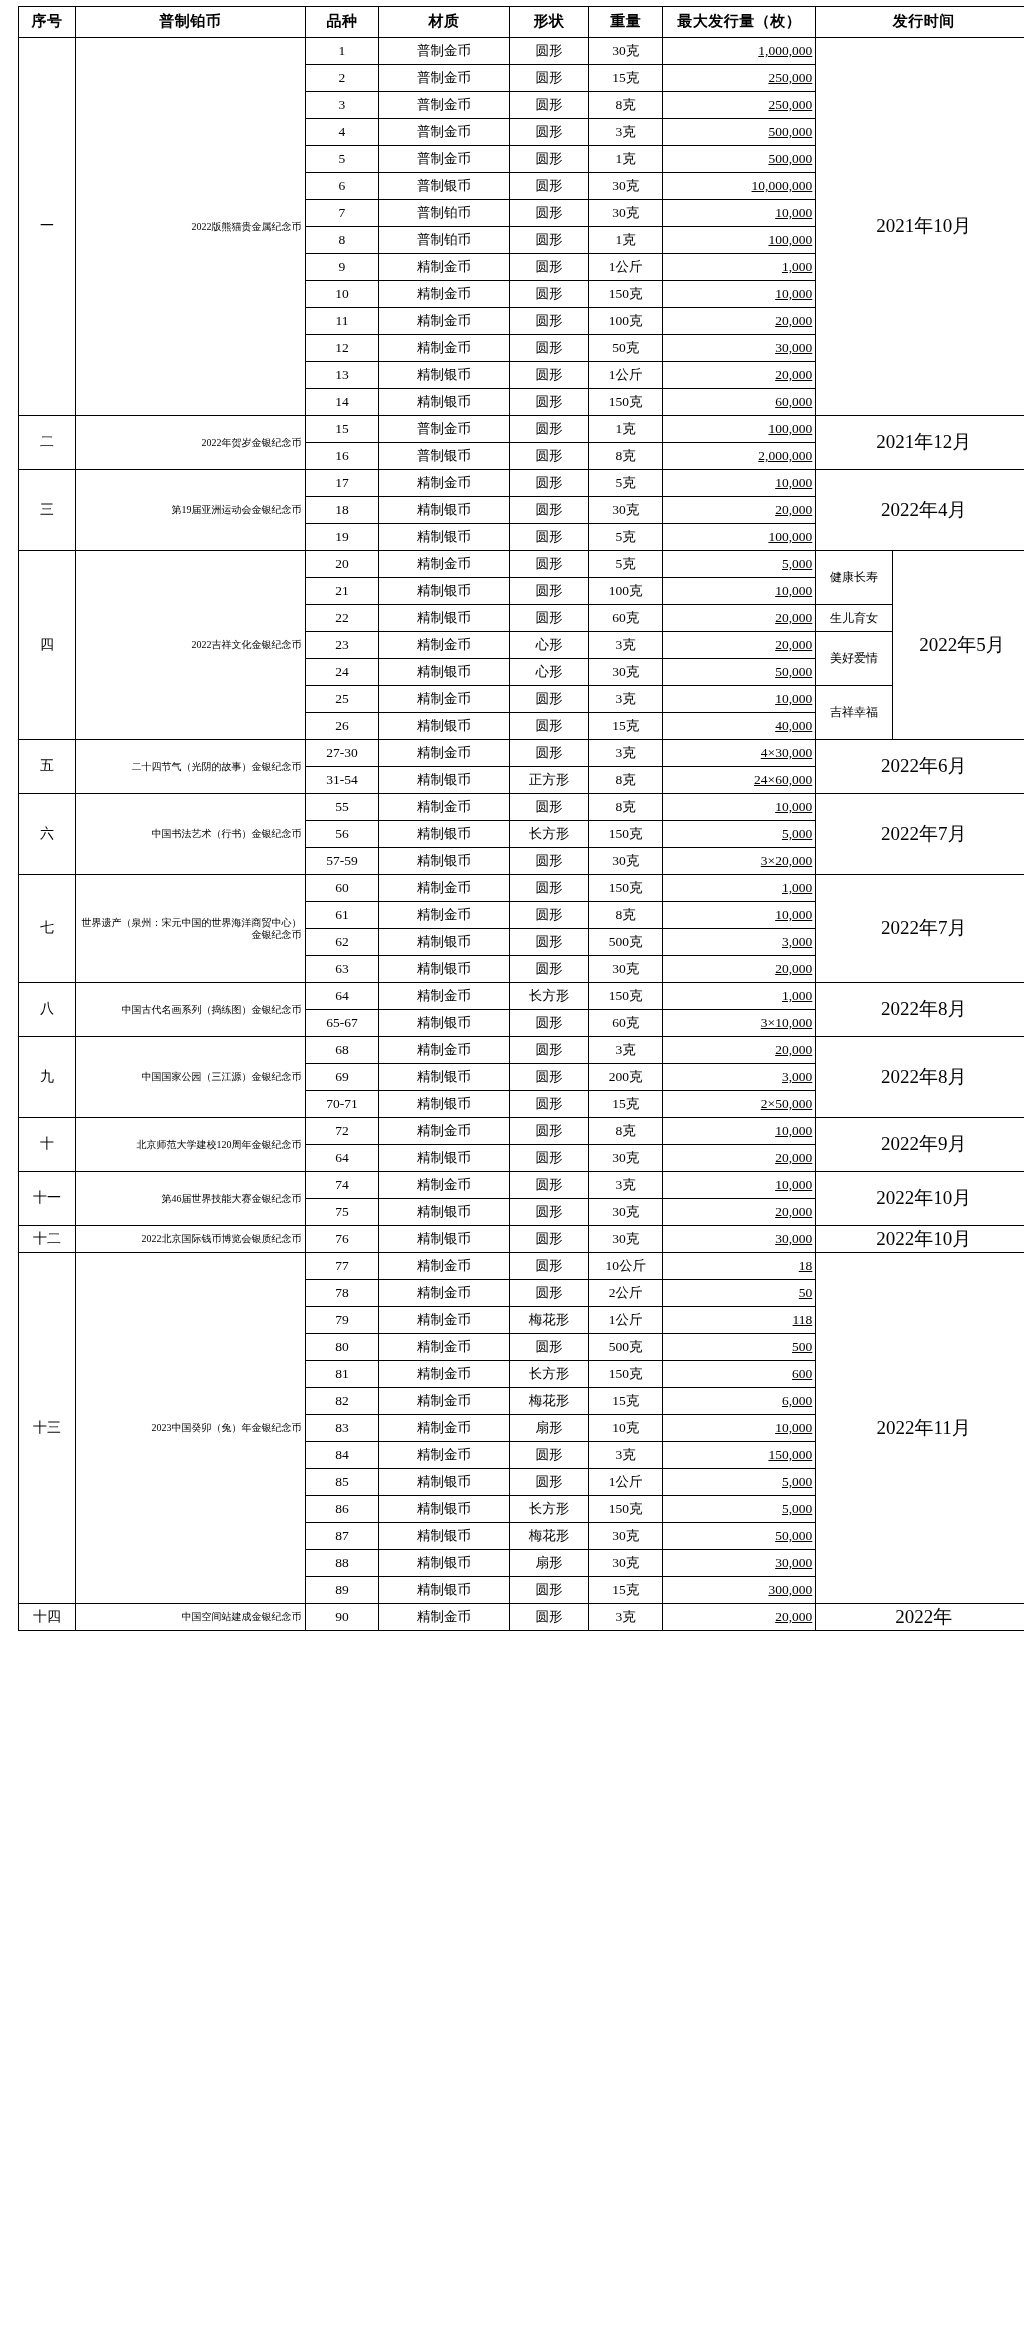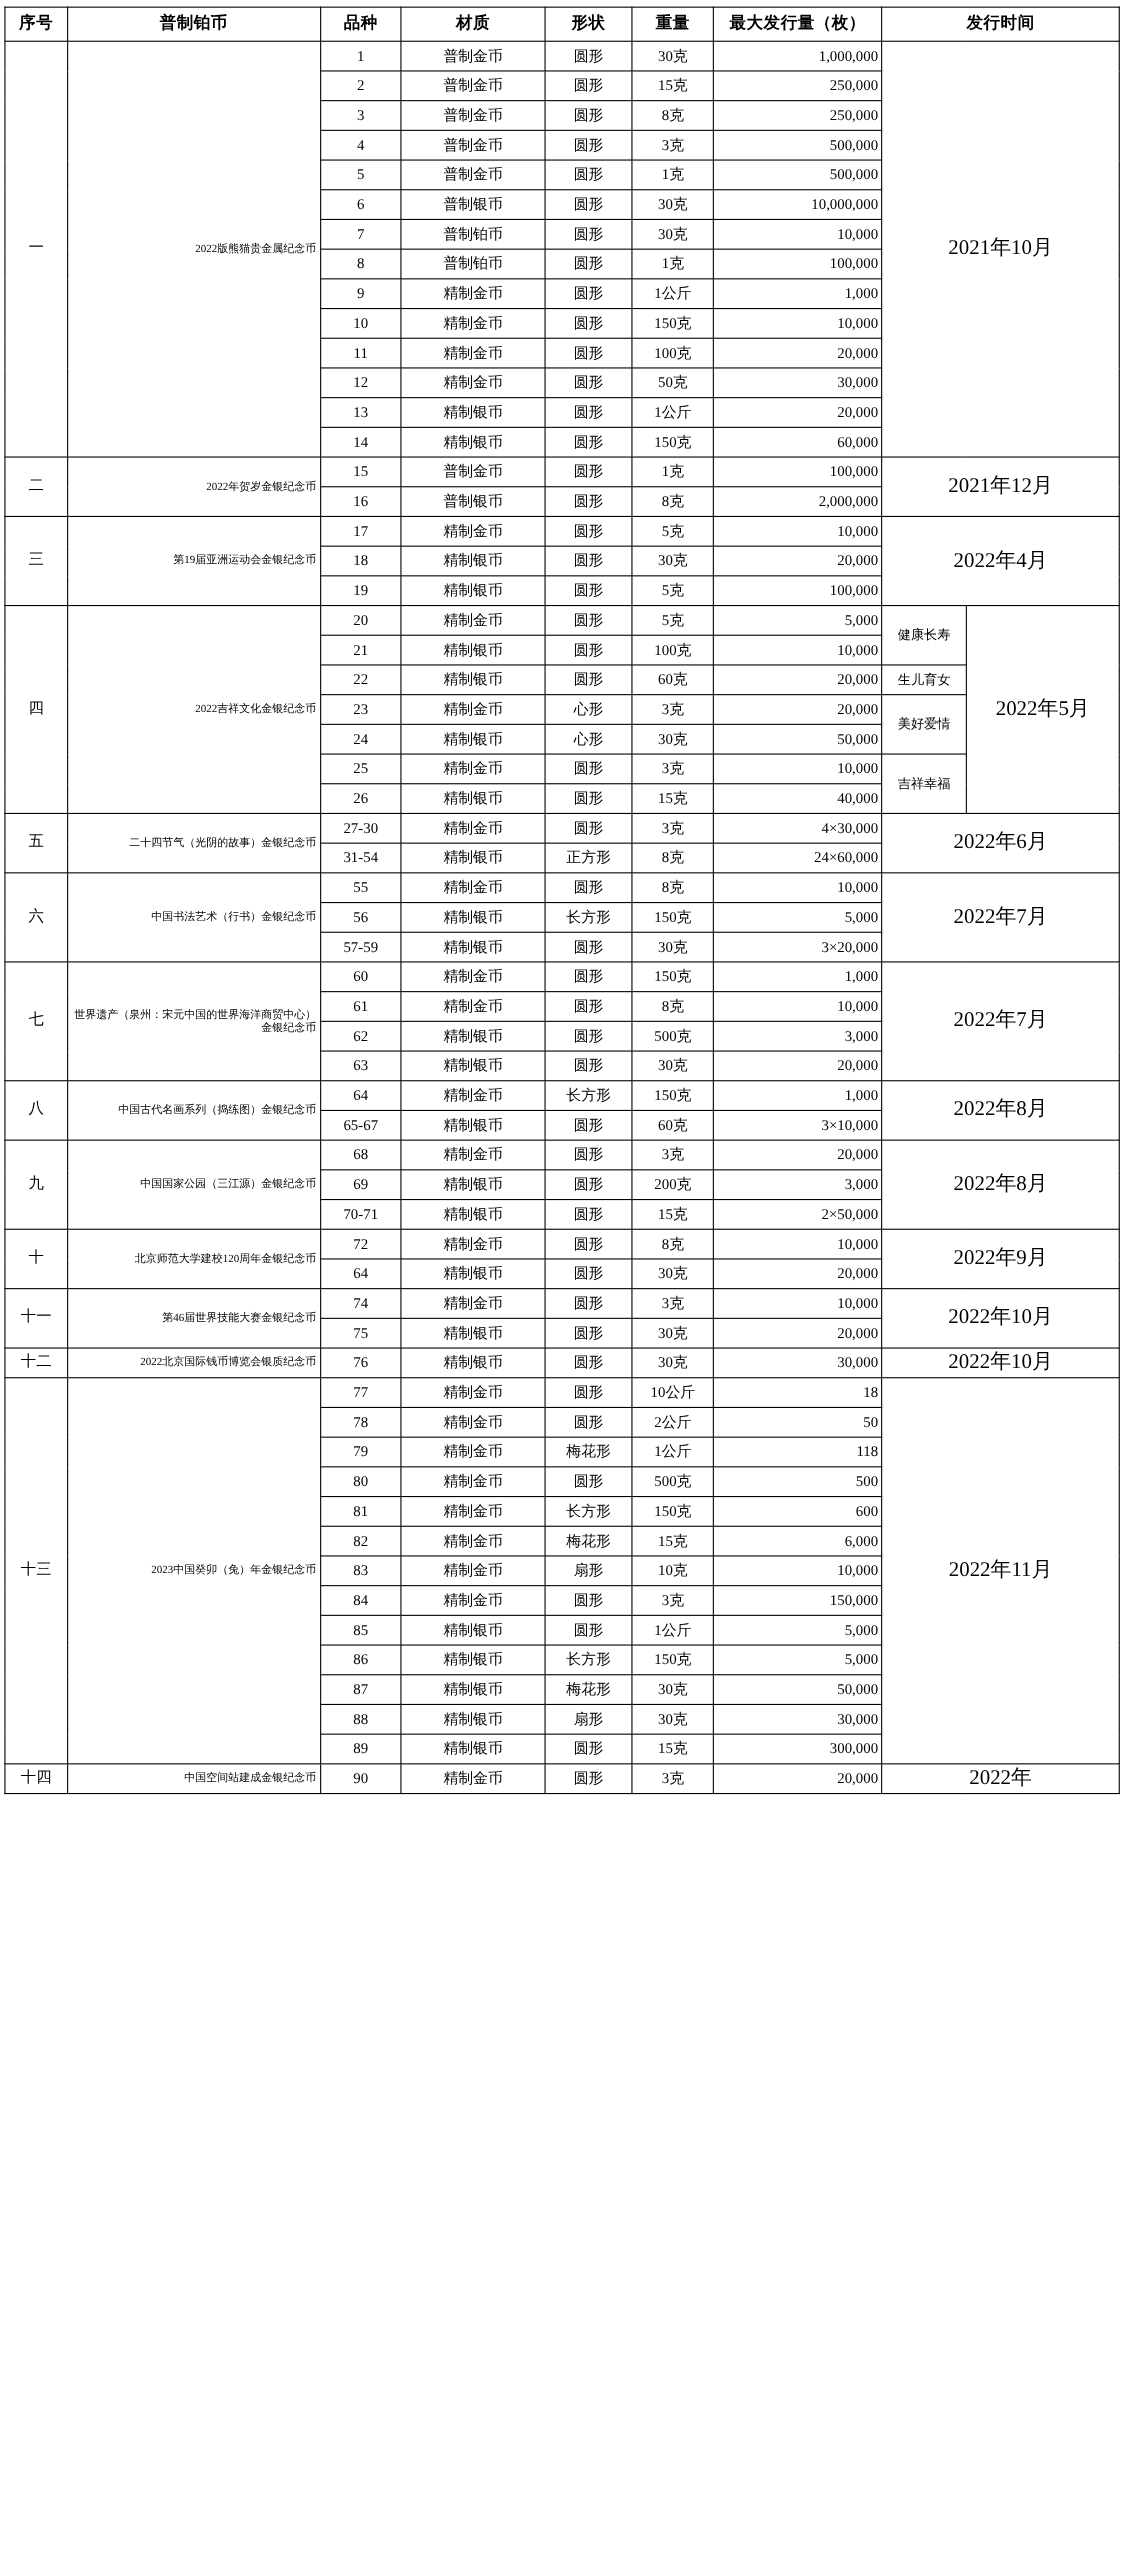--- a/index.html
+++ b/index.html
@@ -6,21 +6,21 @@
   html,body{margin:0;padding:0;background:#ffffff;}
   body{
     font-family:"Liberation Serif","DejaVu Serif",serif;
     width:1024px;
     -webkit-font-smoothing:antialiased;
   }
   #sheet{
     position:relative;
     width:1024px;
     box-sizing:border-box;
-    padding:6px 4px 2px 4px;
+    padding:6px 4px 2px 18px;
   }
   table.coin{
     border-collapse:collapse;
     width:1014px;
     table-layout:fixed;
     font-size:13.5px;
     color:#000;
   }
   table.coin td,table.coin th{
     border:1px solid #000;
@@ -49,21 +49,21 @@
   col.c-qty{width:108px;}
   col.c-theme{width:54px;}
   col.c-date{width:98px;}
 
   td.seq{text-align:center;font-size:14px;}
   td.name{text-align:right;font-size:10px;padding-left:5px;padding-right:4px;}
   td.var{text-align:center;font-size:13.5px;}
   td.mat{text-align:center;font-size:13.5px;}
   td.shape{text-align:center;font-size:13.5px;}
   td.weight{text-align:center;font-size:13.5px;}
-  td.qty{text-align:right;padding-right:6px;font-size:13.5px;}
+  td.qty{text-align:right;padding-right:6px;font-size:13.5px;text-decoration:underline;}
   td.theme{text-align:center;font-size:12px;line-height:1.05;padding:0 1px;}
   td.date{text-align:center;font-size:19px;}
 
   tr.drow{height:27px;}
 
   
   #wm{
     position:absolute;
     left:305px;
     top:2212px;

